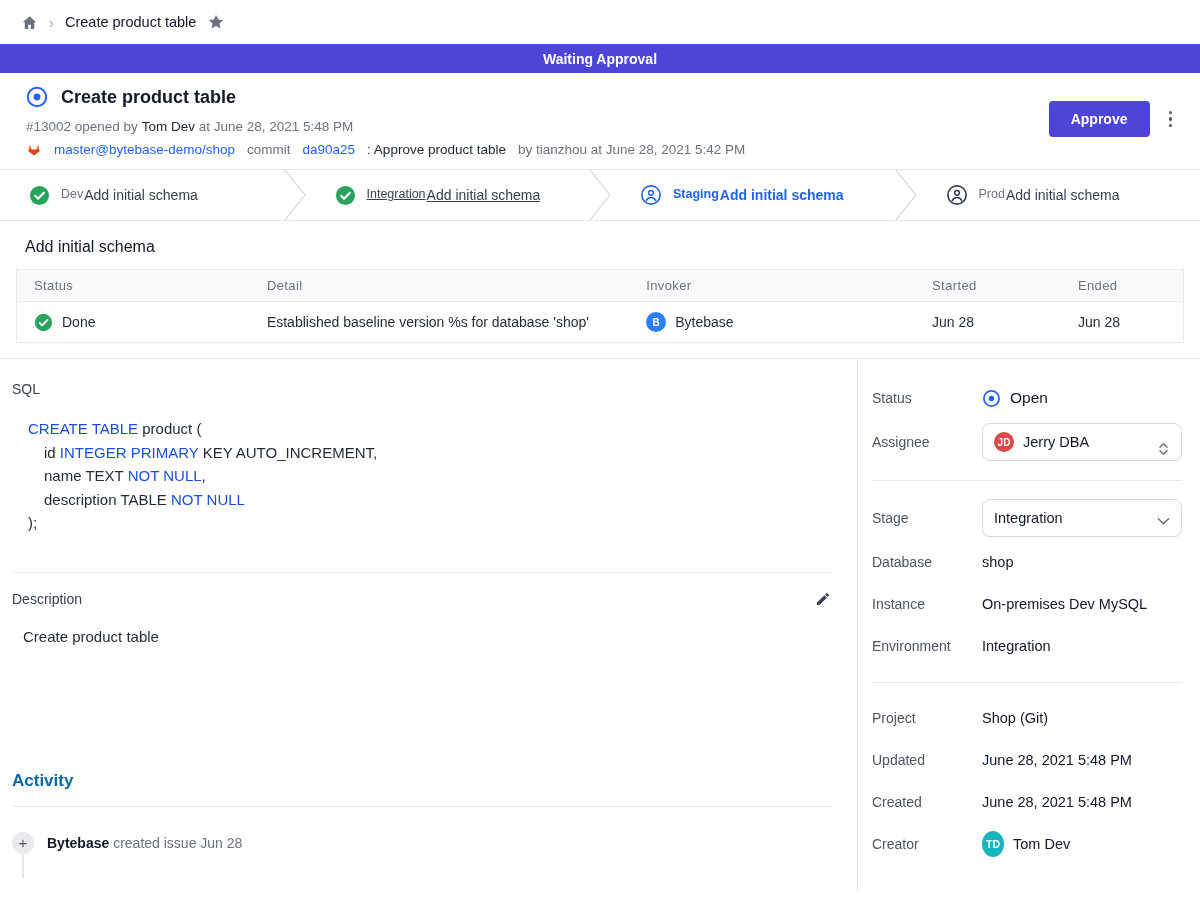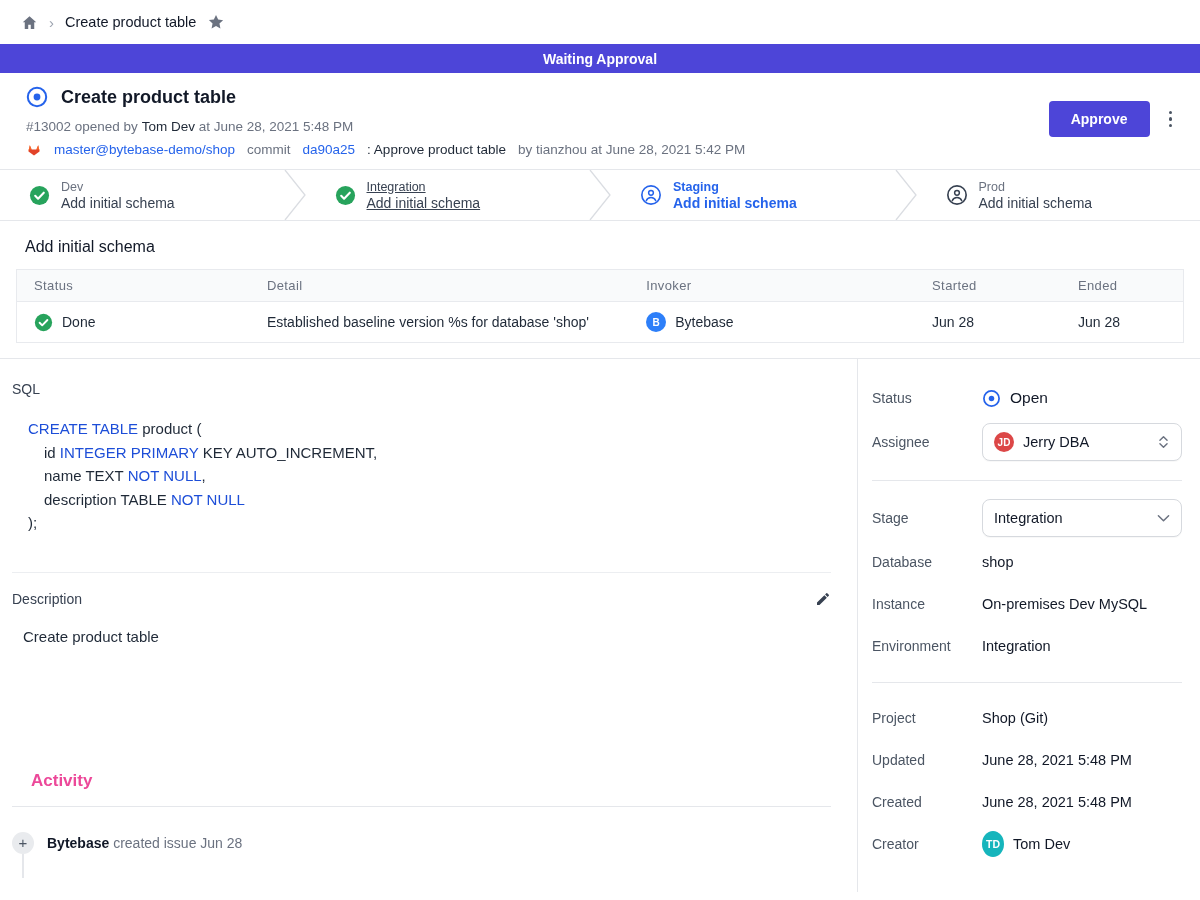--- a/index.html
+++ b/index.html
@@ -27,21 +27,21 @@
   .header-actions { position:absolute; top:28px; right:22px; display:flex; align-items:center; gap:13px; }
   .approve-btn { background:#4d45d8; border:none; color:#fff; font-family:inherit; font-size:14px;
     font-weight:600; padding:10px 22px; border-radius:4px; cursor:pointer; }
   .kebab { display:flex; flex-direction:column; gap:3px; padding:4px 6px; cursor:pointer; }
   .kebab i { width:3.5px; height:3.5px; border-radius:50%; background:#4b5563; }
 
   
   .stage-bar { display:flex; align-items:stretch; height:52px; border-top:1px solid #e5e7eb;
     border-bottom:1px solid #e5e7eb; background:#fff; }
   .stage { flex:1; display:flex; align-items:center; gap:11px; padding-left:29px; cursor:pointer; }
-  .stage-lines { display:flex; flex-direction:column; gap:1px; }
+  .stage-lines { display:flex; flex-direction:row; gap:1px; }
   .stage-env { font-size:12.5px; color:#6b7280; }
   .stage-task { font-size:14px; color:#374151; }
   .stage.linked .stage-env, .stage.linked .stage-task { color:#374151; text-decoration:underline; }
   .stage.active .stage-env { color:#2563eb; font-weight:700; }
   .stage.active .stage-task { color:#2563eb; font-weight:700; }
   .stage-sep { flex:none; width:22px; }
 
   
   .task-section { padding:17px 16px 15px; }
   .task-title { font-size:16px; color:#111827; margin:0 0 13px 9px; font-weight:400; }
@@ -66,37 +66,37 @@
   .sql-line.ind1 { padding-left:32px; }
   .kw { color:#1d4ed8; }
 
   .main-divider { border:none; border-top:1px solid #eceef1; margin:37px 0 18px; }
   .desc-header { display:flex; align-items:center; justify-content:space-between; }
   .desc-label { font-size:14px; color:#374151; }
   .edit-btn { cursor:pointer; display:flex; align-items:center; }
   .desc-text { margin:21px 0 0 11px; font-size:15px; color:#1f2937; }
 
   .activity { margin-top:126px; }
-  .activity-title { font-size:17px; font-weight:700; color:#ec4899;margin-left:19px; }
+  .activity-title { font-size:17px; font-weight:700; color:#0369a1; }
   .activity-divider { border:none; border-top:1px solid #e5e7eb; margin:15px 0 0; }
   .activity-item { margin-top:25px; display:flex; align-items:center; gap:13px; }
   .plus-circle { width:22px; height:22px; border-radius:50%; background:#e9ebee; color:#4b5563;
     display:flex; align-items:center; justify-content:center; font-size:15px; font-weight:400; flex:none; }
   .activity-text { font-size:14px; color:#6b7280; }
   .activity-text .author { color:#111827; font-weight:700; }
   .timeline { width:1.5px; height:24px; background:#e5e7eb; margin-left:10px; }
 
   
   .side-row { display:flex; align-items:center; min-height:42px; }
   .side-row.tall { min-height:46px; }
   .side-label { width:110px; flex:none; font-size:14px; color:#4b5563; }
   .side-value { font-size:14.5px; color:#111827; display:flex; align-items:center; gap:9px; }
   .side-divider { border:none; border-top:1px solid #e5e7eb; margin:15px 0 14px; }
   .select-box { width:200px; height:38px; border:1px solid #d6d9de; border-radius:8px; background:#fff;
-    display:flex; align-items:center; justify-content:space-between; padding:17px 11px; cursor:pointer;
+    display:flex; justify-content:space-between; padding:17px 11px; cursor:pointer;
     box-shadow:0 1px 1px rgba(0,0,0,.03); }
   .select-inner { display:flex; align-items:center; gap:9px; font-size:14.5px; color:#111827; }
   .status-value { font-size:15.5px; }
 </style>
 </head>
 <body>
 
 <div class="crumb-bar">
   <span style="display:flex">
     <svg width="17" height="17" viewBox="0 0 24 24">

